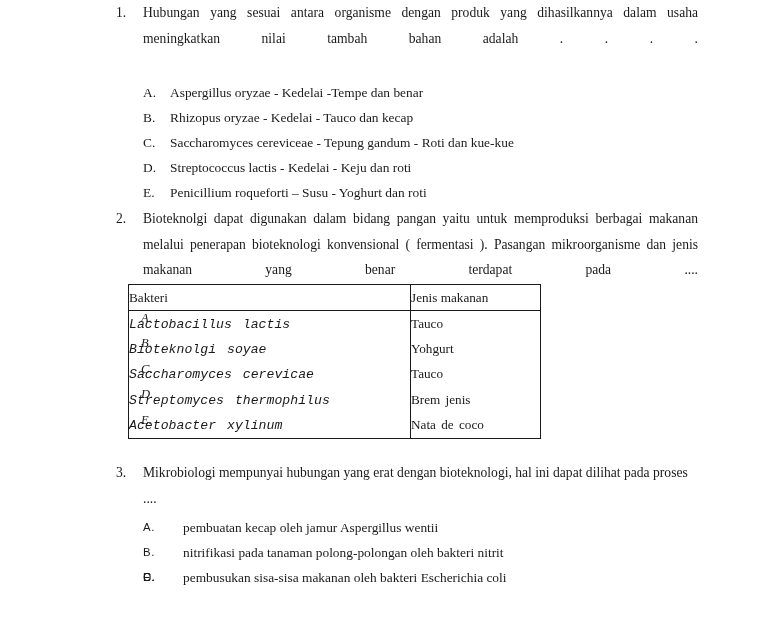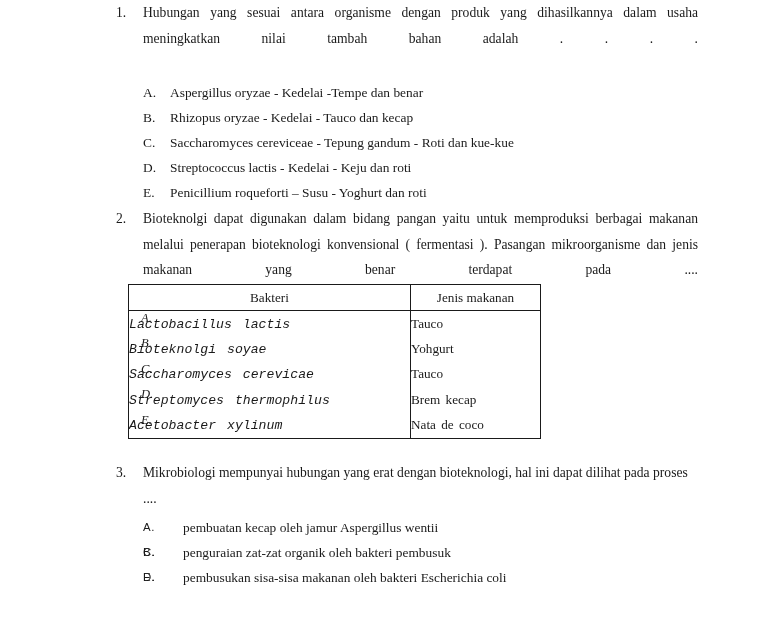--- a/index.html
+++ b/index.html
@@ -104,21 +104,21 @@
     background: #fff;
   }
   .bio-table td, .bio-table th {
     border: 1px solid #1a1a1a;
     padding: 0;
     vertical-align: middle;
     font-weight: normal;
   }
   .bio-table thead th {
     height: 25px;
-    text-align: center;
+    text-align: left;
     font-size: 13.2px;
     font-family: "Liberation Serif", "DejaVu Serif", serif;
   }
   .bio-table tbody td {
     border-top: 0;
     border-bottom: 0;
     height: 25.4px;
     font-size: 13.2px;
   }
   .bio-table tbody tr:last-child td {
@@ -209,45 +209,45 @@
       <tr>
         <td class="cell-bact">
           <span class="row-label">C.</span><span class="bact-name">Saccharomyces  cerevicae</span>
         </td>
         <td class="cell-food">Tauco</td>
       </tr>
       <tr>
         <td class="cell-bact">
           <span class="row-label">D.</span><span class="bact-name">Streptomyces  thermophilus</span>
         </td>
-        <td class="cell-food">Brem kecap</td>
+        <td class="cell-food">Brem jenis</td>
       </tr>
       <tr>
         <td class="cell-bact">
           <span class="row-label">E.</span><span class="bact-name">Acetobacter  xylinum</span>
         </td>
         <td class="cell-food">Nata  de coco</td>
       </tr>
     </tbody>
   </table>
 
   <div class="question" style="top:460px;">
     <div class="q-stem no-justify">
       <span class="q-num">3.</span>
       <span class="stem-text">Mikrobiologi mempunyai hubungan yang erat dengan bioteknologi, hal ini dapat dilihat pada proses ....</span>
     </div>
     <ul class="options sans-labels" style="margin-top:4px;margin-left:27px;">
       <li>
         <span class="opt-label">A.</span><span>pembuatan kecap oleh jamur </span><span class="sp">Aspergillus wentii</span>
       </li>
       <li>
-        <span class="opt-label">B.</span><span class="sp"></span>
-      </li>
-      <li>
-        <span class="opt-label">C.</span><span>penguraian zat-zat organik oleh bakteri pembusuk</span><span class="sp"></span>
+        <span class="opt-label">B.</span><span>nitrifikasi pada tanaman polong-polongan oleh bakteri nitrit</span><span class="sp"></span>
+      </li>
+      <li>
+        <span class="opt-label">C.</span><span class="sp"></span>
       </li>
       <li>
         <span class="opt-label">D.</span><span class="sp"></span>
       </li>
       <li>
         <span class="opt-label">E.</span><span>pembusukan sisa-sisa makanan oleh bakteri </span><span class="sp">Escherichia coli</span>
       </li>
     </ul>
   </div>
 

